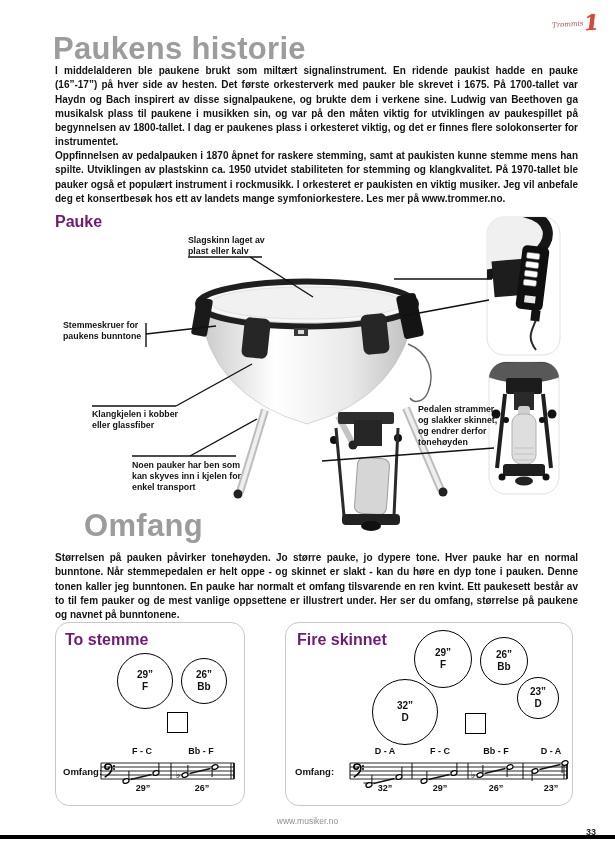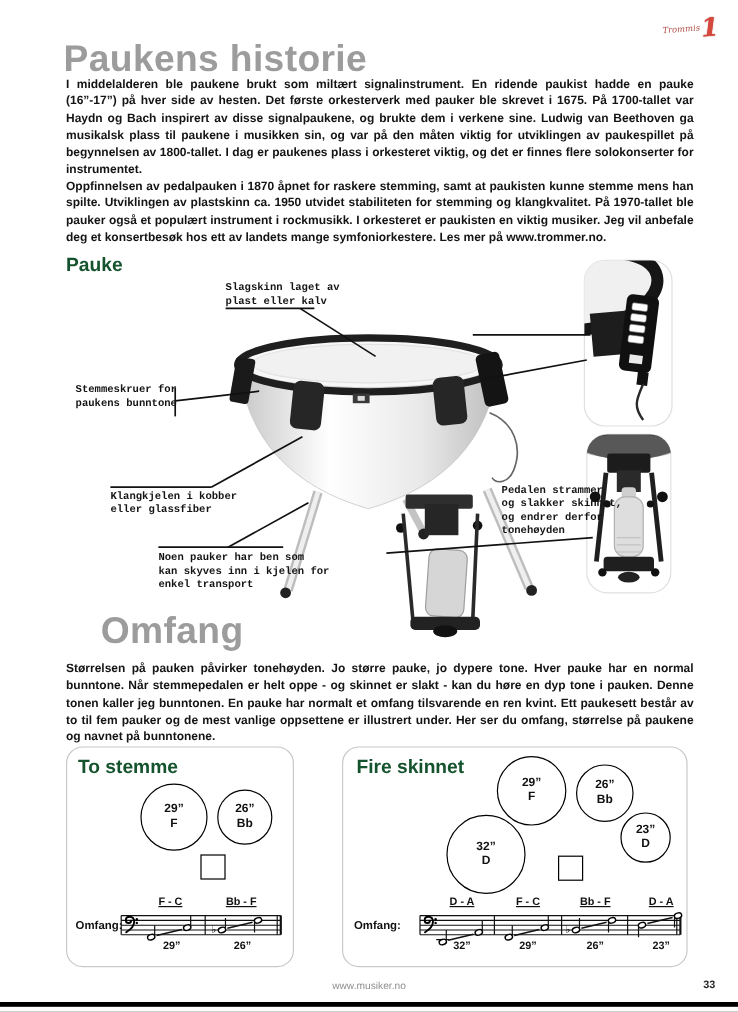--- a/index.html
+++ b/index.html
@@ -1,32 +1,32 @@
 <!DOCTYPE html>
 <html><head>
 <meta charset="utf-8">
 <style>
   * { margin:0; padding:0; box-sizing:border-box; }
   body { background:#888; font-family:"Liberation Sans", sans-serif; }
   .page { position:relative; width:615px; height:843px; background:#fff; margin:0 auto; overflow:hidden; }
   .abs { position:absolute; }
   .big-heading { font-size:31px; font-weight:bold; color:#9c9c9c; letter-spacing:.3px; }
-  .sub-heading { font-size:16px; font-weight:bold; color:#14532d; }
+  .sub-heading { font-size:16px; font-weight:bold; color:#701a75; }
   .body-text { left:55px; width:523px; font-size:10px; font-weight:bold; color:#141414; line-height:14.3px; text-align:justify; }
-  .callout-label { font-size:8.8px; font-weight:bold; color:#141414; line-height:11px; white-space:pre-line; z-index:3;font-family:Liberation Mono, monospace; }
+  .callout-label { font-size:8.8px; font-weight:bold; color:#141414; line-height:11px; white-space:pre-line; z-index:3; }
   svg.gfx { position:absolute; left:0; top:0; z-index:1; }
   .txt { z-index:2; }
   .drum-circle { border:1.4px solid #000; border-radius:50%; background:#fff; display:flex; flex-direction:column; align-items:center; justify-content:center; font-size:10px; font-weight:bold; color:#111; line-height:12px; z-index:2; }
   .stool { border:1.3px solid #000; background:#fff; z-index:2; }
   .range-box { border:1.6px solid #c9c9c9; border-radius:14px; background:#fff; }
-  .range-label { font-size:9px; font-weight:bold; color:#111; text-align:center; width:44px; z-index:3;text-decoration:underline; }
+  .range-label { font-size:9px; font-weight:bold; color:#111; text-align:center; width:44px; z-index:3; }
   .size-label { font-size:9px; font-weight:bold; color:#111; text-align:center; width:44px; z-index:3; }
   .omfang-label { font-size:9.5px; font-weight:bold; color:#111; z-index:3; }
   .footer-url { left:0; width:615px; text-align:center; font-size:8.5px; color:#8f8f8f; }
-  .footer-page { font-size:9px; font-weight:bold; color:#222; }
+  .footer-page { font-size:9px; font-weight:bold; color:#222;margin-top:12px; }
   .footer-bar { left:0; top:835px; width:615px; height:3.5px; background:#000; }
   .logo { right:16px; top:11px; display:flex; align-items:center; transform:rotate(-4deg); }
   .logo .brand { font-family:"DejaVu Serif", serif; font-style:italic; font-size:7px; color:#b05048; margin-right:1px; }
   .logo .num { font-family:"DejaVu Serif", serif; font-style:italic; font-weight:bold; font-size:21px; color:#d6483c; text-shadow:0 0 1px #a33; }
 </style>
 </head>
 <body>
 
 <div class="page">
 

